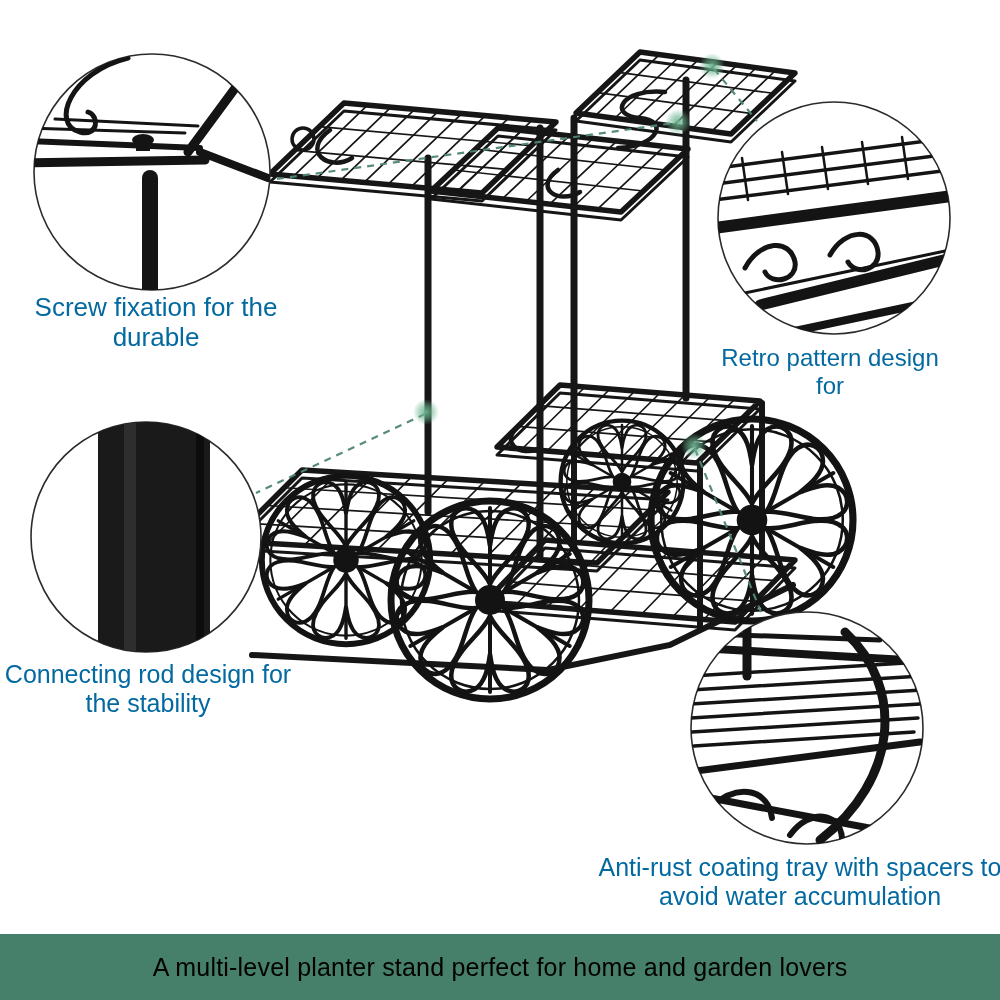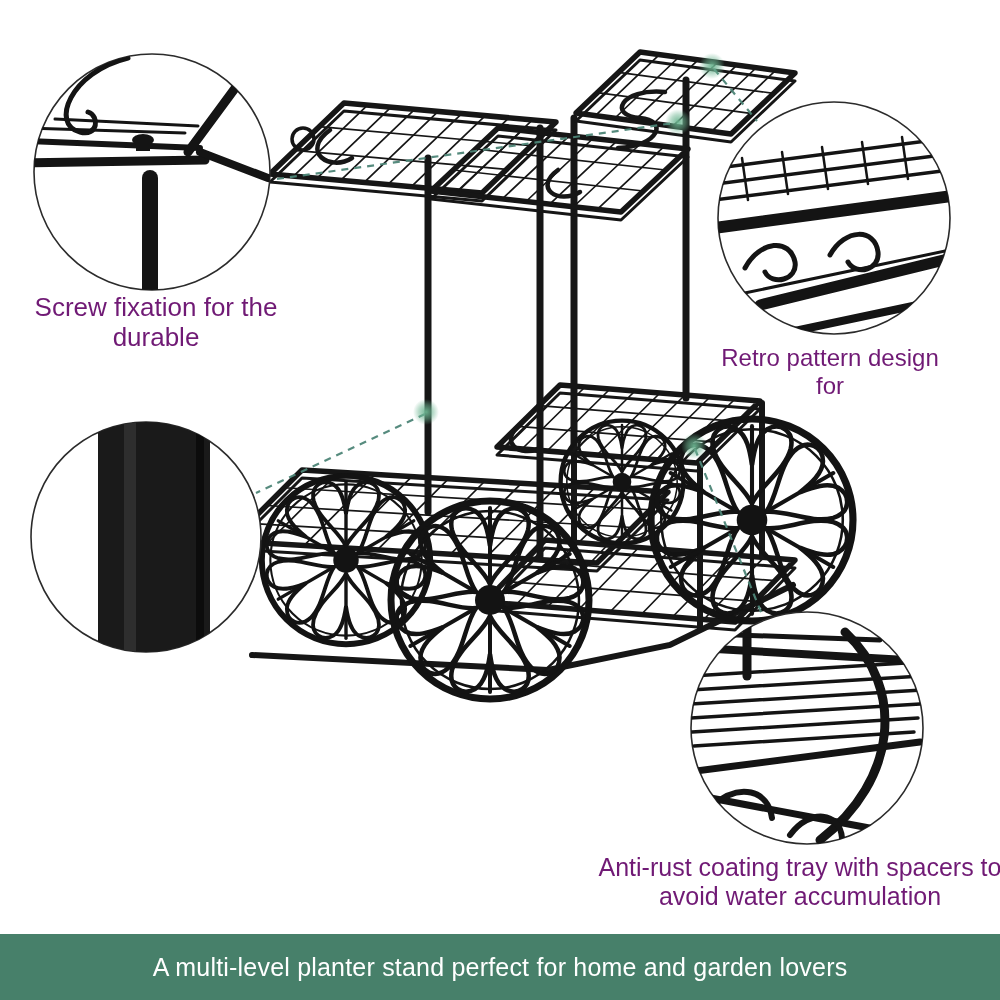--- a/index.html
+++ b/index.html
@@ -2,30 +2,30 @@
 <html><head>
 <meta charset="utf-8">
 <style>
   html,body{margin:0;padding:0;background:#ffffff;}
   #stage{
     position:relative;width:1000px;height:1000px;overflow:hidden;background:#ffffff;
     font-family:"Liberation Sans",sans-serif;
   }
   #art{position:absolute;left:0;top:0;width:1000px;height:1000px;}
   .label{
-    position:absolute;color:#701a75;text-align:center;line-height:1.16;
+    position:absolute;color:#0369a1;text-align:center;line-height:1.16;
     font-family:"Liberation Sans",sans-serif;letter-spacing:0;
   }
   .label-1{top:292px;left:0px;width:312px;font-size:26px;}
   .label-2{top:344px;left:706px;width:248px;font-size:24px;}
   .label-3{top:660px;left:2px;width:292px;font-size:25px;}
   .label-4{top:853px;left:598px;width:404px;font-size:25px;}
   #banner{
     position:absolute;left:0;top:934px;width:1000px;height:66px;
-    background:#47806a;color:#ffffff;display:flex;align-items:center;justify-content:center;
+    background:#47806a;color:#000000;display:flex;align-items:center;justify-content:center;
     font-size:25px;letter-spacing:.2px;
   }
 </style>
 </head>
 <body>
 
 <div id="stage">
 
   <svg id="art" viewBox="0 0 1000 1000">
     <defs>
@@ -263,20 +263,22 @@
 
   <div class="label label-1">
     <span>Screw fixation for the durable</span>
   </div>
 
   <div class="label label-2">
     <div>Retro pattern design for</div>
   </div>
 
   <div class="label label-3">
+    <div>Connecting rod design for</div>
+    <div>the stability</div>
   </div>
 
   <div class="label label-4">
     <div>Anti-rust coating tray with spacers to</div>
     <div>avoid water accumulation</div>
   </div>
 
   <div id="banner">
     <span>A multi-level planter stand perfect for home and garden lovers</span>
   </div>

